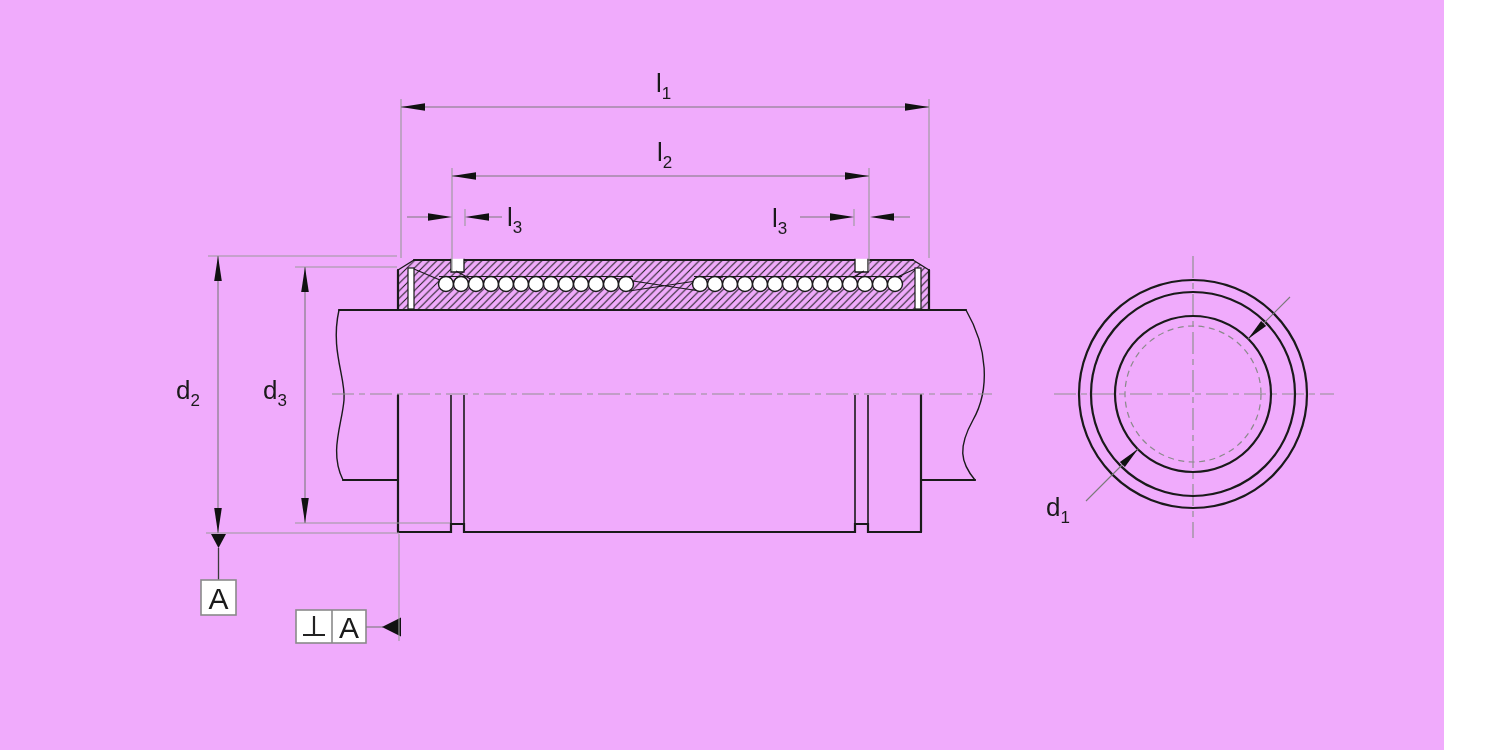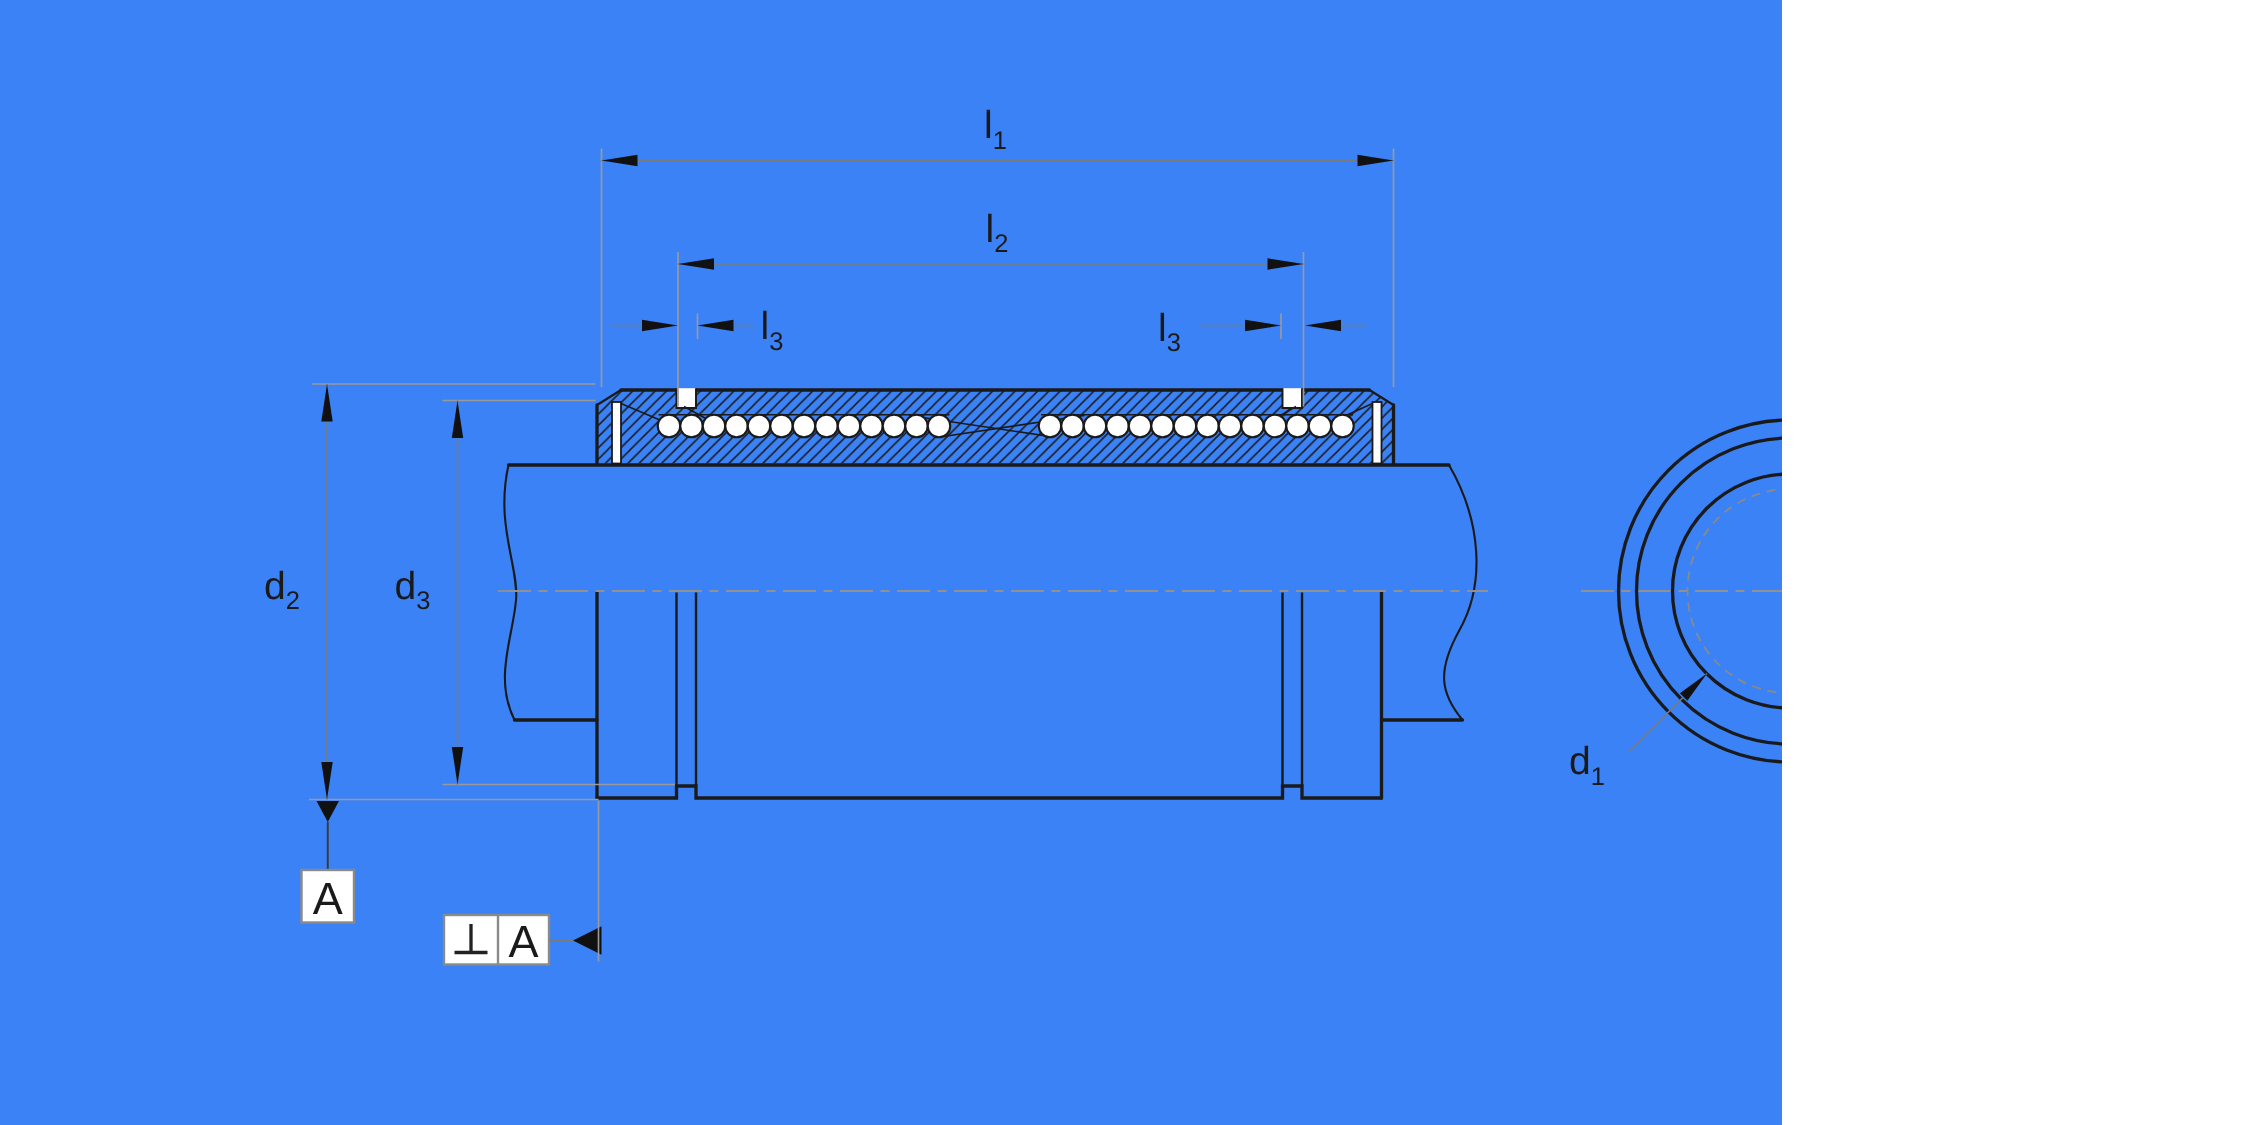--- a/index.html
+++ b/index.html
@@ -1,16 +1,16 @@
 <!DOCTYPE html>
 <html><head>
 <meta charset="utf-8">
 <style>
   html,body{margin:0;padding:0;background:#ffffff;}
-  .stage{position:relative;width:1188px;height:750px;background:#3b82f6;overflow:hidden;}
+  .stage{position:relative;width:1444px;height:750px;background:#f0abfc;overflow:hidden;}
   svg{display:block;}
   .o2{stroke:#1a1a1a;stroke-width:2.2;fill:none;stroke-linecap:round;}
   .o1{stroke:#1a1a1a;stroke-width:1.4;fill:none;stroke-linecap:round;}
   .th{stroke:#1a1a1a;stroke-width:1.1;fill:none;}
   .ext{stroke:#9a9a9a;stroke-width:1.1;fill:none;}
   .dim{stroke:#7a7a7a;stroke-width:1.1;fill:none;}
   .cl{stroke:#919191;stroke-width:1.2;fill:none;stroke-dasharray:22 5 6 5;}
   .arrow{fill:#111;stroke:none;}
   .lbl{font-family:"Liberation Sans","DejaVu Sans",sans-serif;font-size:26px;fill:#1a1a1a;}
   .sub{font-size:17px;}

